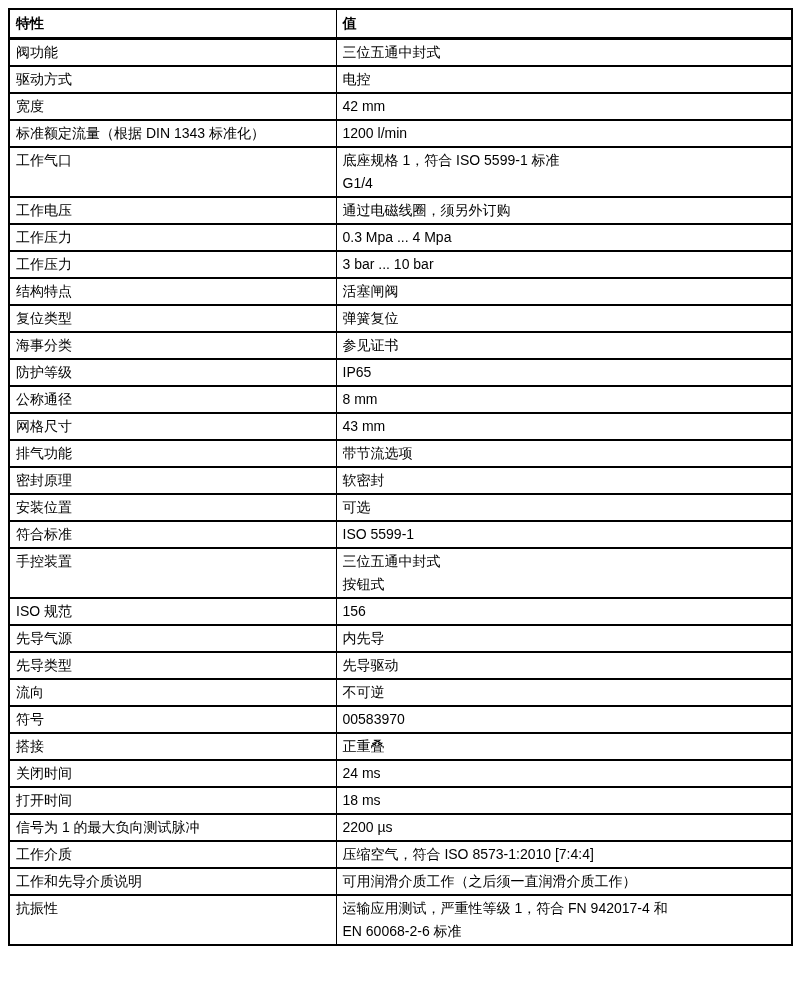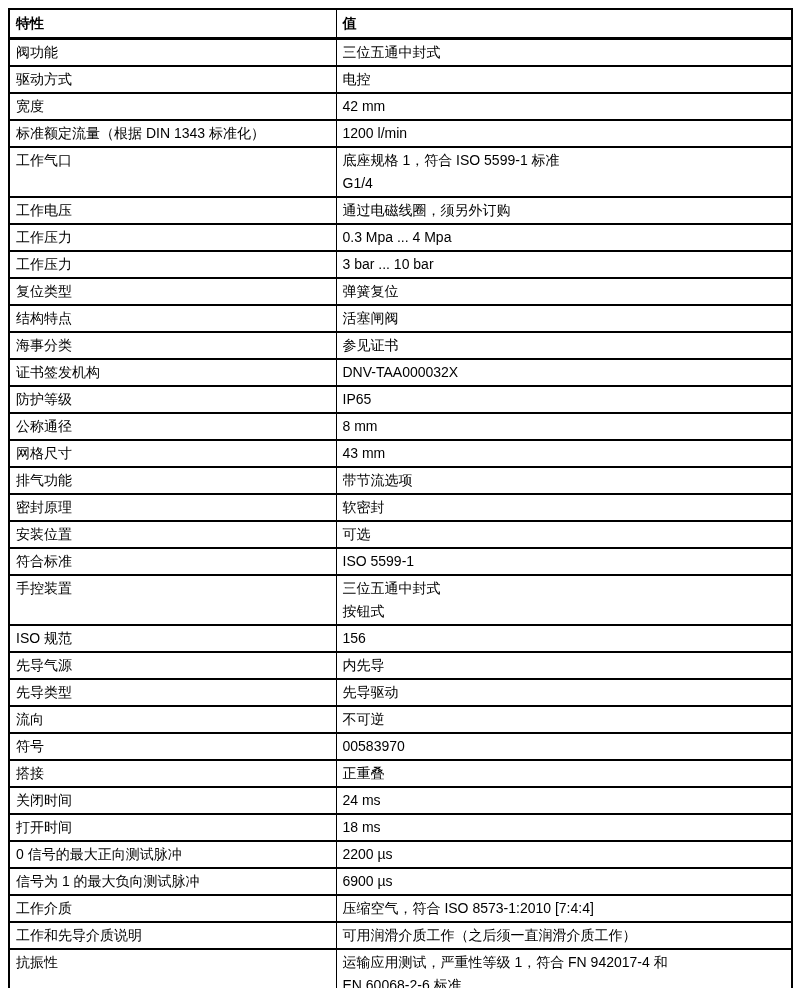--- a/index.html
+++ b/index.html
@@ -94,34 +94,30 @@
         </tr>
         <tr>
           <td>工作压力</td>
           <td>0.3 Mpa ... 4 Mpa</td>
         </tr>
         <tr>
           <td>工作压力</td>
           <td>3 bar ... 10 bar</td>
         </tr>
         <tr>
+          <td>结构特点</td>
+          <td>活塞闸阀</td>
+        </tr>
+        <tr>
           <td>复位类型</td>
           <td>弹簧复位</td>
         </tr>
         <tr>
-          <td>结构特点</td>
-          <td>活塞闸阀</td>
-        </tr>
-        <tr>
           <td>海事分类</td>
           <td>参见证书</td>
-        </tr>
-        <tr>
-          <td>证书签发机构</td>
-          <td>DNV-TAA000032X</td>
         </tr>
         <tr>
           <td>防护等级</td>
           <td>IP65</td>
         </tr>
         <tr>
           <td>公称通径</td>
           <td>8 mm</td>
         </tr>
         <tr>
@@ -175,26 +171,22 @@
         </tr>
         <tr>
           <td>关闭时间</td>
           <td>24 ms</td>
         </tr>
         <tr>
           <td>打开时间</td>
           <td>18 ms</td>
         </tr>
         <tr>
-          <td>0 信号的最大正向测试脉冲</td>
+          <td>信号为 1 的最大负向测试脉冲</td>
           <td>2200 µs</td>
-        </tr>
-        <tr>
-          <td>信号为 1 的最大负向测试脉冲</td>
-          <td>6900 µs</td>
         </tr>
         <tr>
           <td>工作介质</td>
           <td>压缩空气，符合 ISO 8573-1:2010 [7:4:4]</td>
         </tr>
         <tr>
           <td>工作和先导介质说明</td>
           <td>可用润滑介质工作（之后须一直润滑介质工作）</td>
         </tr>
         <tr>

